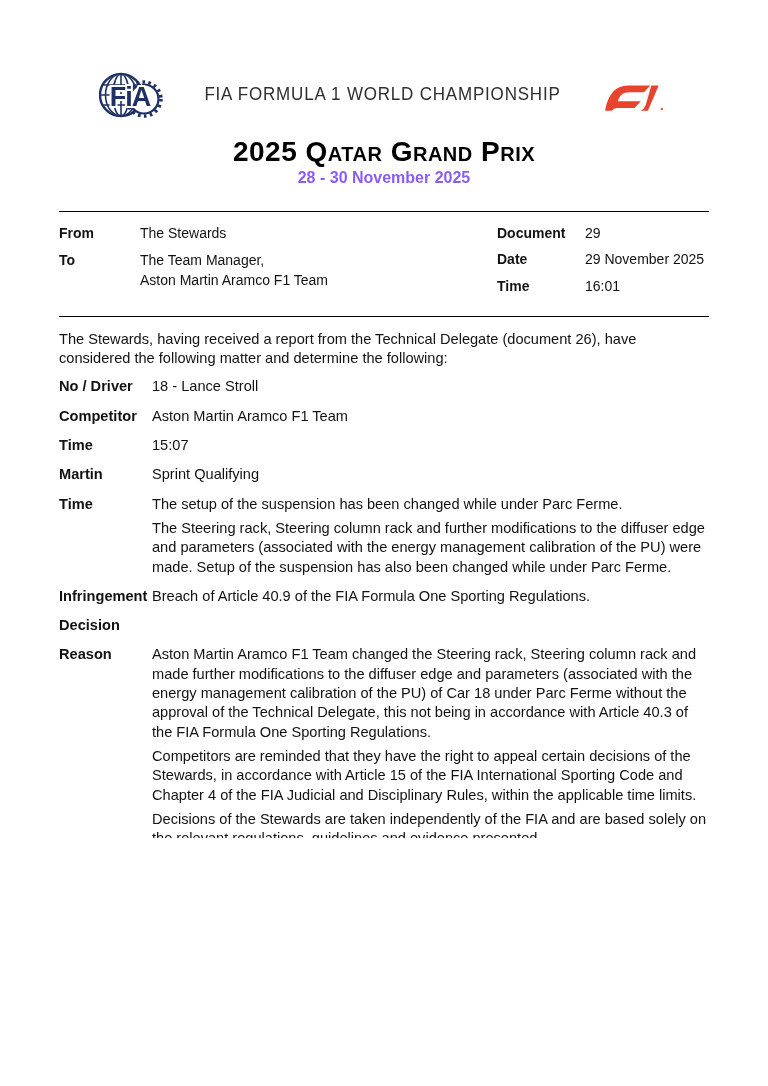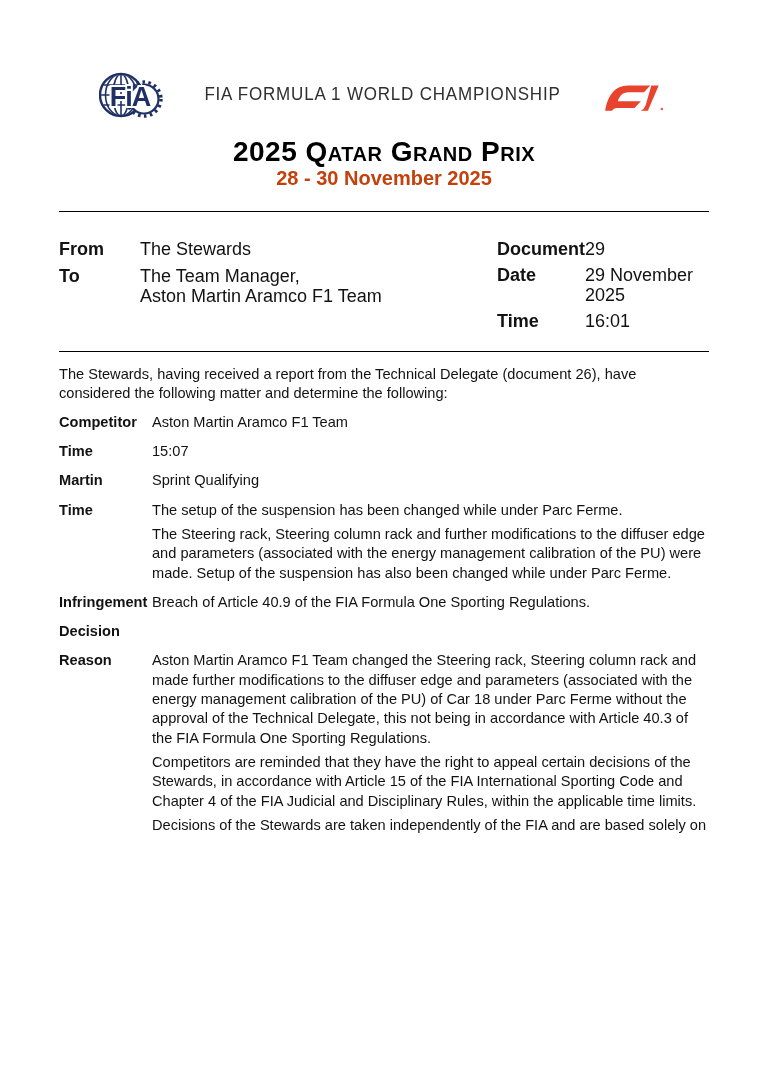--- a/index.html
+++ b/index.html
@@ -15,25 +15,25 @@
   .champ-text {
     flex:1 1 auto; text-align:center; font-size:17px; letter-spacing:0.8px;
     color:#2f2f2f; font-weight:400; transform:scaleY(1.04); padding-bottom:4px;
   }
   .f1-logo-wrap { margin-right:44px; width:63px; height:32px; flex:0 0 auto; }
   
   .event-title {
     margin-top:6px; text-align:center; font-size:28px; font-weight:700;
     font-variant:small-caps; letter-spacing:0.5px; color:#000;
   }
-  .event-dates { text-align:center; font-size:20px; font-weight:700; color:#c2410c; line-height:20px; }
+  .event-dates { text-align:center; font-size:16px; font-weight:700; color:#8b5cf6; line-height:20px; }
   
   .meta {
     margin-top:23px; border-top:1.5px solid #000; border-bottom:1.5px solid #000;
-    padding:28px 0 13px 0; display:flex; font-size:18px; line-height:19.3px;
+    padding:12px 0 13px 0; display:flex; font-size:14px; line-height:19.3px;
   }
   .meta-left { flex:1 1 auto; }
   .meta-right { width:212px; flex:0 0 auto; }
   .meta-row { display:grid; grid-template-columns:81px 1fr; margin-bottom:8px; }
   .meta-right .meta-row { grid-template-columns:88px 1fr; margin-bottom:7px; }
   .meta-label { font-weight:700; }
   
   .intro { margin-top:13px; font-size:14.6px; line-height:19.3px; margin-bottom:9px; }
   .detail-row { display:grid; grid-template-columns:93px 1fr; margin-bottom:10px; font-size:14.6px; line-height:19.3px; }
   .detail-label { font-weight:700; white-space:nowrap; }
@@ -110,20 +110,26 @@
         <div class="meta-label">Time</div>
         <div class="meta-value">16:01</div>
       </div>
     </div>
   </div>
 
   <p class="intro">The Stewards, having received a report from the Technical Delegate (document 26), have considered the following matter and determine the following:</p>
 
   <div class="details">
 
+    <div class="detail-row">
+      <div class="detail-label">No / Driver</div>
+      <div class="detail-value">
+        <div class="para">18 - Lance Stroll</div>
+      </div>
+    </div>
 
     <div class="detail-row">
       <div class="detail-label">Competitor</div>
       <div class="detail-value">
         <div class="para">Aston Martin Aramco F1 Team</div>
       </div>
     </div>
 
     <div class="detail-row">
       <div class="detail-label">Time</div>

